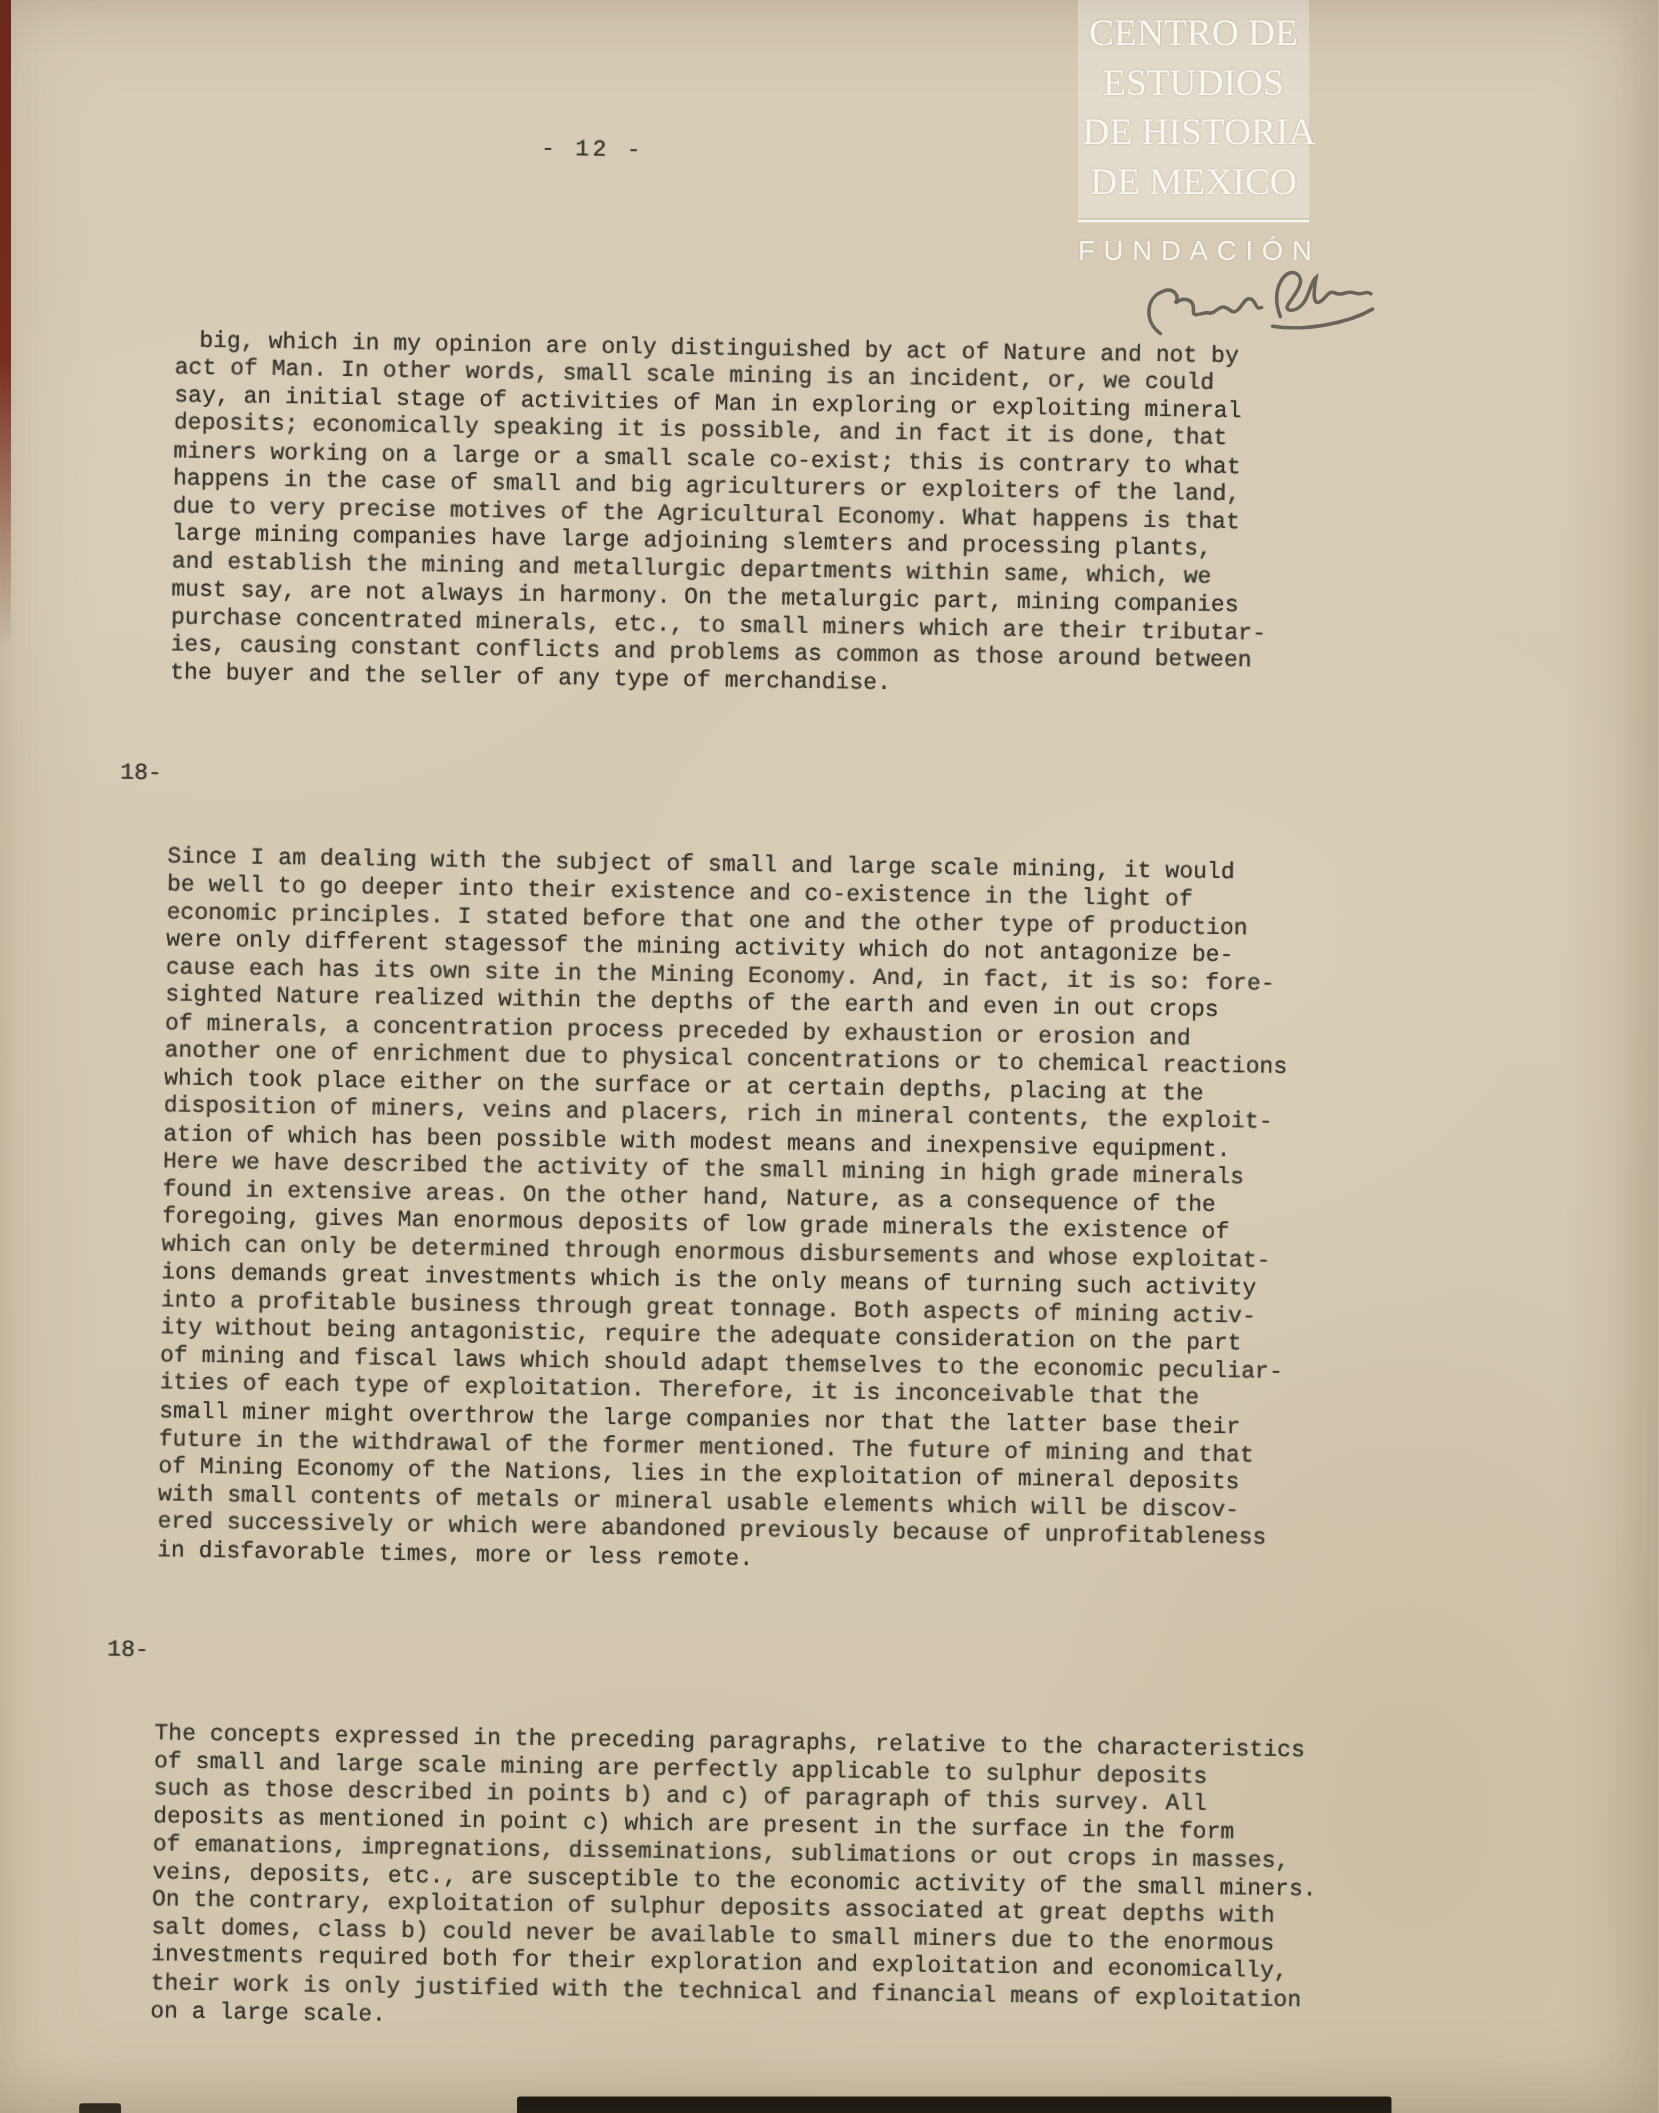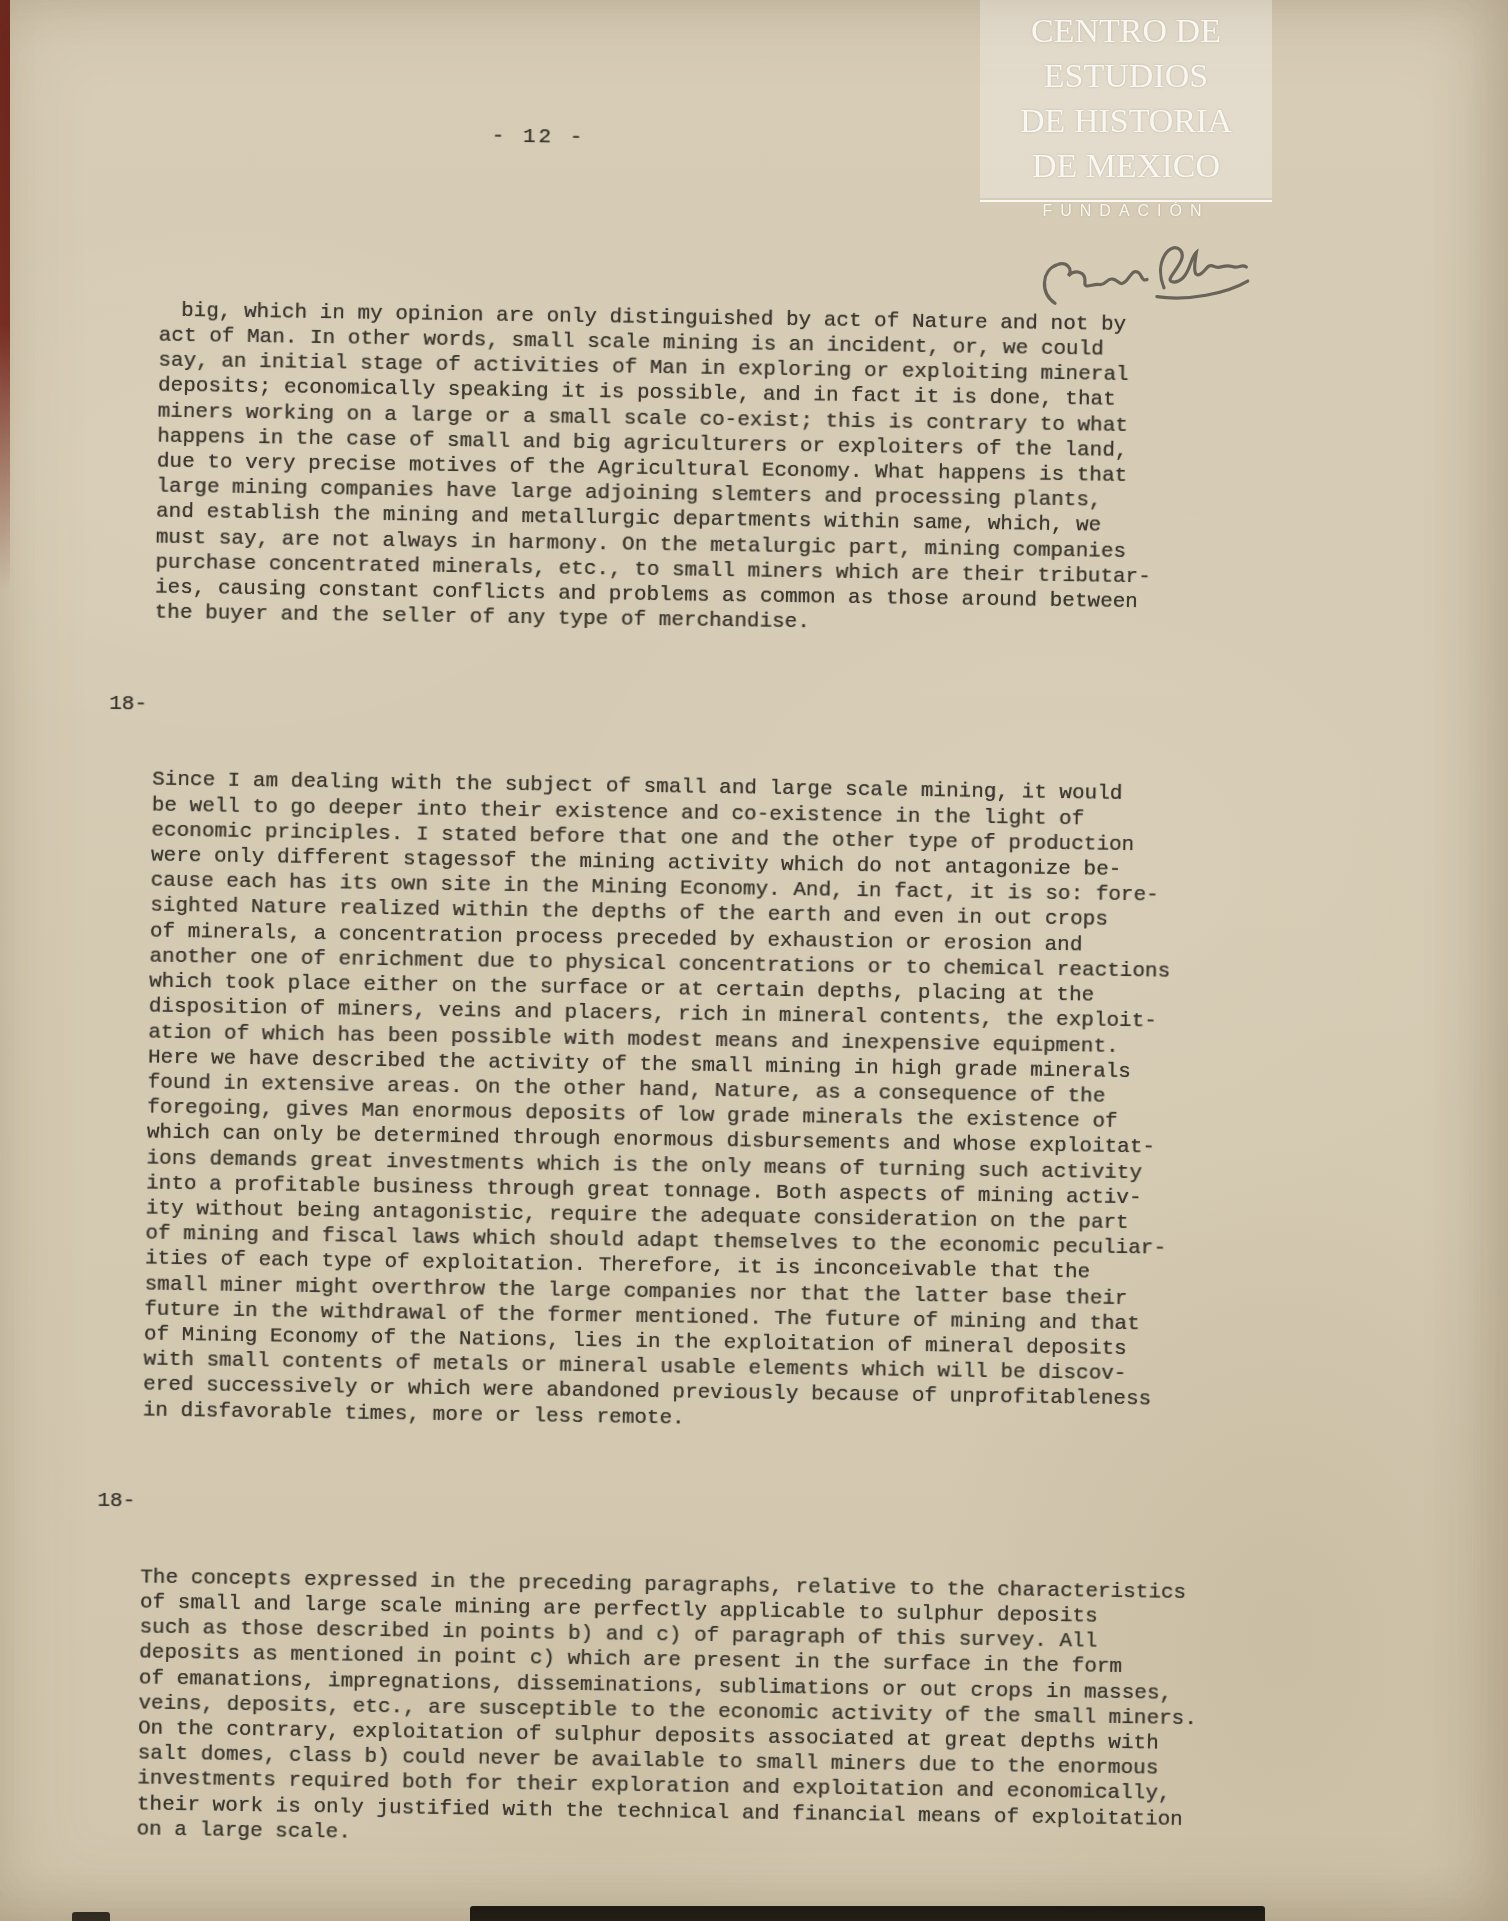--- a/index.html
+++ b/index.html
@@ -85,21 +85,21 @@
     position: absolute;
     left: -2px; top: 0;
     white-space: pre;
   }
   .para.first-continued .ptext { display: block; text-indent: 22px; }
   .para .ptext { display: block; white-space: pre; }
   
   .watermark {
     position: absolute;
     top: 0; left: 980px;
-    width: 292px;
+    width: 210px;
     z-index: 4;
     text-align: center;
   }
   .wm-titlebox {
     background: rgba(255,255,255,0.30);
     padding: 8px 4px 10px 4px;
   }
   .wm-line {
     font-family: "Liberation Serif", "DejaVu Serif", serif;
     font-size: 34px;
@@ -107,23 +107,23 @@
     color: rgba(252,250,244,0.95);
     text-shadow: 0 0 2px rgba(150,140,120,0.55);
     white-space: nowrap;
   }
   .wm-rule {
     height: 2px;
     background: rgba(255,255,255,0.85);
     margin: 2px 0 0 0;
   }
   .wm-foundation {
-    margin-top: 0;
+    margin-top: 12px;
     font-family: "Liberation Sans", sans-serif;
-    font-size: 16px;
+    font-size: 25px;
     letter-spacing: 8px;
     color: rgba(253,251,246,0.92);
     text-shadow: 0 0 2px rgba(150,140,120,0.5);
     white-space: nowrap;
   }
   .signature {
     position: absolute;
     top: 232px; left: 1035px;
     width: 215px; height: 95px;
     z-index: 4;

